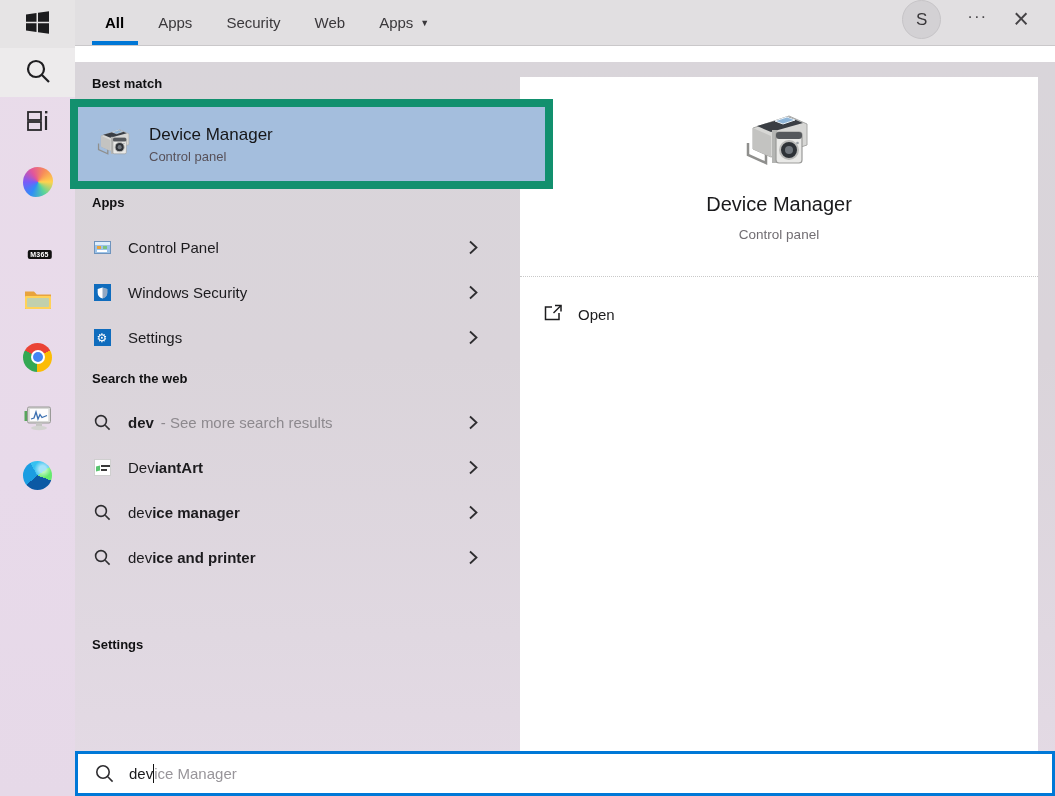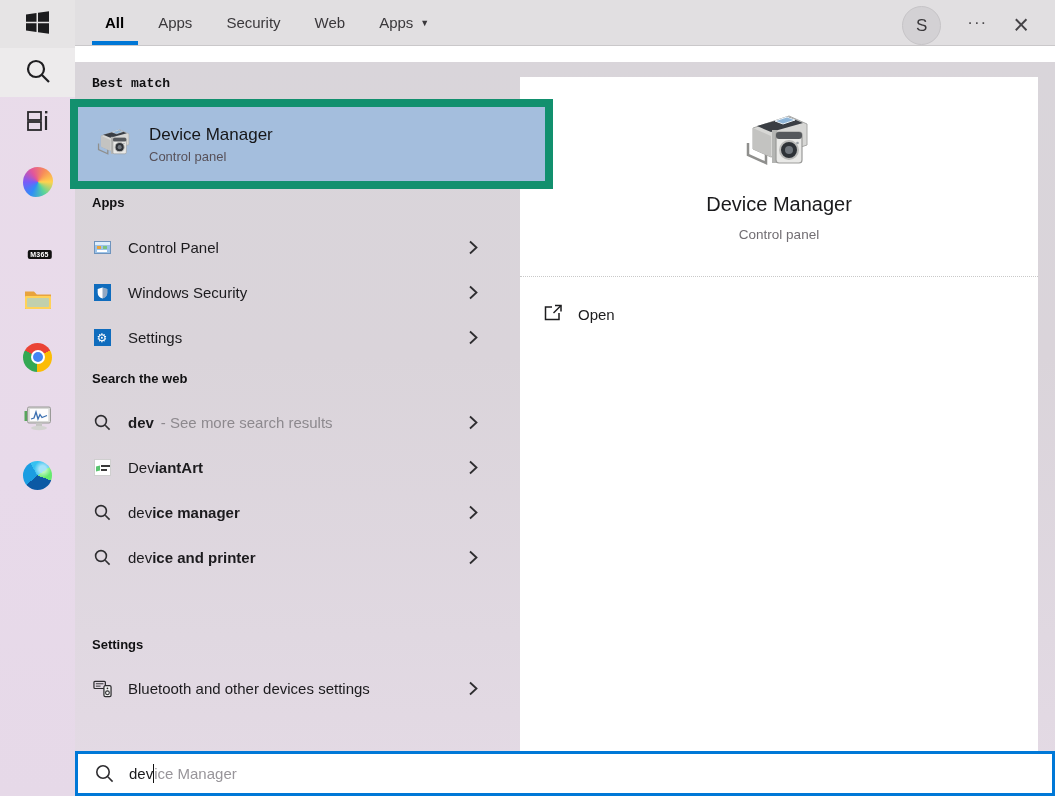--- a/index.html
+++ b/index.html
@@ -36,39 +36,39 @@
      transform:translate(-50%,-50%); background:#4285f4; border-radius:50%; }
   .edge-ic { width:29px; height:29px; border-radius:50%;
      background:
        radial-gradient(circle at 68% 28%, rgba(255,255,255,.55) 0 12%, rgba(255,255,255,0) 30%),
        conic-gradient(from 150deg,#0c59a4 0 80deg,#1b9de2 80deg 180deg,#35c1f1 180deg 265deg,#66eb6e 265deg 320deg,#0c59a4 320deg 360deg); }
 
   
   .flyout { position:absolute; left:75px; top:0; width:980px; height:796px; }
 
   .tabsbar { position:absolute; left:0; top:0; width:980px; height:46px; background:#e1dfe1;
-             border-bottom:1px solid #cac8ca; display:flex; align-items:flex-end; padding:0 26px 0 30px; }
+             border-bottom:1px solid #cac8ca; display:flex; align-items:flex-start; padding:0 26px 0 30px; }
   .tab { position:relative; height:100%; display:flex; align-items:center; font-size:15px; color:#3a383b; margin-right:34px; cursor:default; }
   .tab.active { font-weight:bold; color:#000; }
   .tab.active::after { content:""; position:absolute; left:50%; transform:translateX(-50%); bottom:0;
                        width:46px; height:4px; background:#0077d6; }
   .tab .caret { font-size:9px; color:#3a383b; margin-left:7px; }
   .right-cluster { margin-left:auto; display:flex; align-items:center; gap:26px; }
   .avatar { width:39px; height:39px; border-radius:50%; background:#d3d1d4; border:1px solid #c6c4c7;
             color:#39373a; display:flex; align-items:center; justify-content:center; font-size:17px; }
   .dots { font-size:17px; color:#4e4c4f; letter-spacing:1px; line-height:1; padding-bottom:6px; }
   .closeX { font-size:27px; color:#454346; line-height:1; font-weight:400; }
 
   .content { position:absolute; left:0; top:62px; width:980px; height:734px;
              background:linear-gradient(180deg,#d9d5da 0%,#dad4da 40%,#e0d8e1 78%,#e4dae5 100%); }
   .white-panel { position:absolute; left:445px; top:15px; width:518px; height:719px; background:#fff; }
   .left-list { position:absolute; left:0; top:0; width:445px; height:100%; }
 
   .sec { position:absolute; left:17px; font-size:13px; font-weight:bold; color:#101012; }
-  .sec-bm { top:14px;font-family:Liberation Mono, monospace; } .sec-apps { top:133px; } .sec-web { top:309px; } .sec-set { top:575px; }
+  .sec-bm { top:14px; } .sec-apps { top:133px; } .sec-web { top:309px; } .sec-set { top:575px; }
 
   .bm-rect { position:absolute; left:-5px; top:37px; width:483px; height:90px;
              border:8px solid #12906e; background:#a4bedd; display:flex; align-items:center; z-index:3; }
   .bm-icon { margin-left:19px; flex:0 0 auto; }
   .bm-text { margin-left:17px; }
   .bm-title { font-size:17px; color:#161618; }
   .bm-sub { font-size:13px; color:#575159; margin-top:4px; }
 
   .rows { position:absolute; left:0; width:445px; }
   .rows-apps { top:163px; } .rows-web { top:338px; } .rows-set { top:604px; }
@@ -378,38 +378,20 @@
             <span class="chev">
               <svg width="9" height="15" viewBox="0 0 9 15">
                   <polyline points="1,1.5 7.5,7.5 1,13.5" fill="none" stroke="#2e2d30" stroke-width="1.8"></polyline>
                 </svg>
             </span>
           </div>
         </div>
 
         <div class="sec sec-set">Settings</div>
         <div class="rows rows-set">
-          <div class="row">
-            <span class="ric">
-              <svg width="19" height="19" viewBox="0 0 20 20">
-                <rect x="1" y="2.5" width="12" height="7.5" rx="1" fill="none" stroke="#2c2b2e" stroke-width="1.3"></rect>
-                <line x1="3" y1="5" x2="11" y2="5" stroke="#2c2b2e" stroke-width="1"></line>
-                <line x1="3" y1="7.5" x2="8" y2="7.5" stroke="#2c2b2e" stroke-width="1"></line>
-                <rect x="11.5" y="7" width="7.5" height="11.5" rx="1.5" fill="#efefef" stroke="#2c2b2e" stroke-width="1.3"></rect>
-                <circle cx="15.2" cy="14.5" r="2" fill="none" stroke="#2c2b2e" stroke-width="1.1"></circle>
-                <circle cx="15.2" cy="9.8" r="0.9" fill="#2c2b2e"></circle>
-              </svg>
-            </span>
-            <span class="rlabel">Bluetooth and other devices settings</span>
-            <span class="chev">
-              <svg width="9" height="15" viewBox="0 0 9 15">
-                  <polyline points="1,1.5 7.5,7.5 1,13.5" fill="none" stroke="#2e2d30" stroke-width="1.8"></polyline>
-                </svg>
-            </span>
-          </div>
         </div>
 
       </div>
     </div>
 
     <div class="search-box">
       <span class="sb-glass">
         <svg width="19" height="19" viewBox="0 0 19 19">
           <circle cx="8" cy="8" r="6.2" fill="none" stroke="#2e2d30" stroke-width="1.6"></circle>
           <line x1="12.8" y1="12.8" x2="17.6" y2="17.6" stroke="#2e2d30" stroke-width="1.6"></line>

